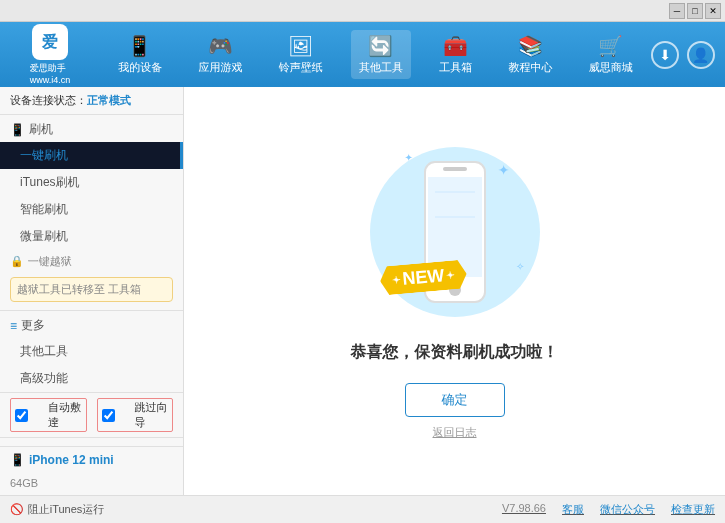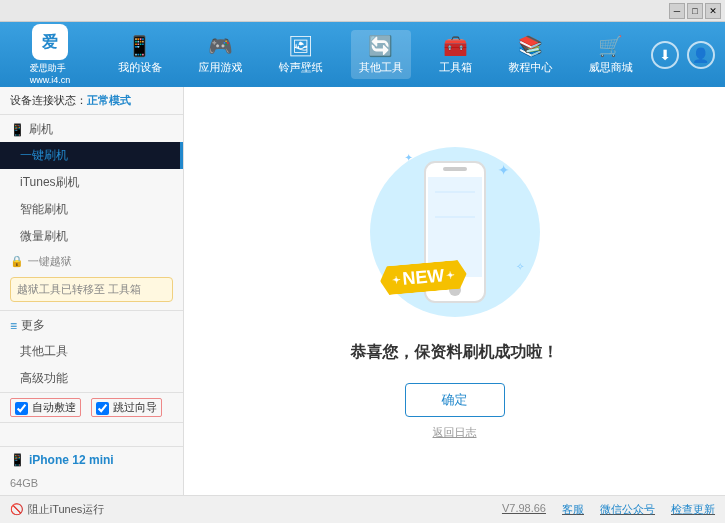--- a/index.html
+++ b/index.html
@@ -157,21 +157,21 @@
     .checkbox-row {
       display: flex;
       align-items: center;
       gap: 10px;
       padding: 5px 10px;
       border-top: 1px solid #e0e0e0;
       border-bottom: 1px solid #e0e0e0;
       background: #f7f7f7;
     }
     .checkbox-item {
-      display: flex; align-items: flex-end; gap: 4px;
+      display: flex; align-items: center; gap: 20px;
       font-size: 11px; color: #333; cursor: pointer;
       border: 1px solid #e88;
       padding: 1px 4px;
       border-radius: 2px;
     }
     .checkbox-item input { cursor: pointer; }
 
     
     .content {
       flex: 1;

